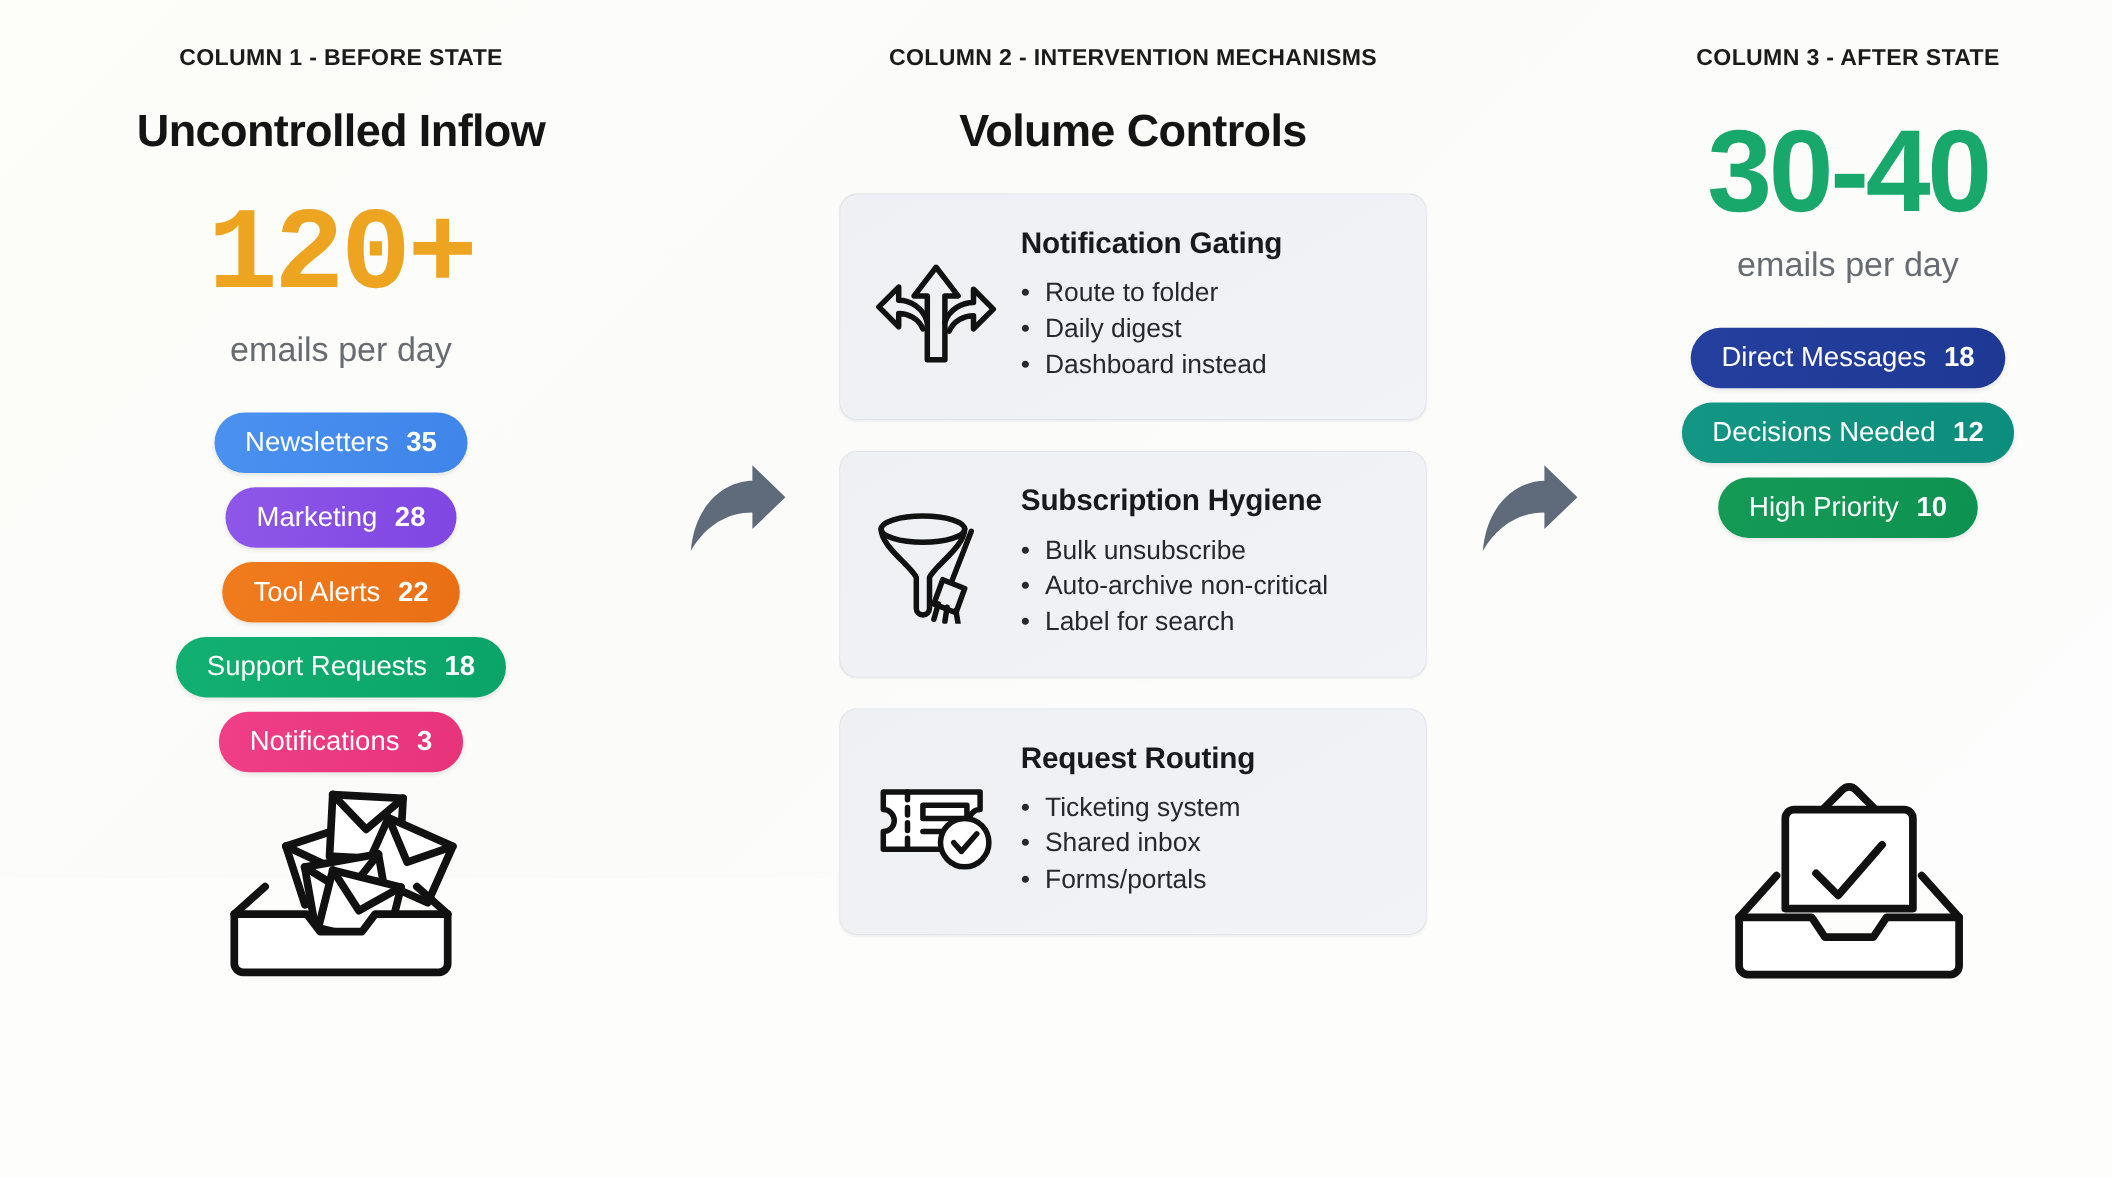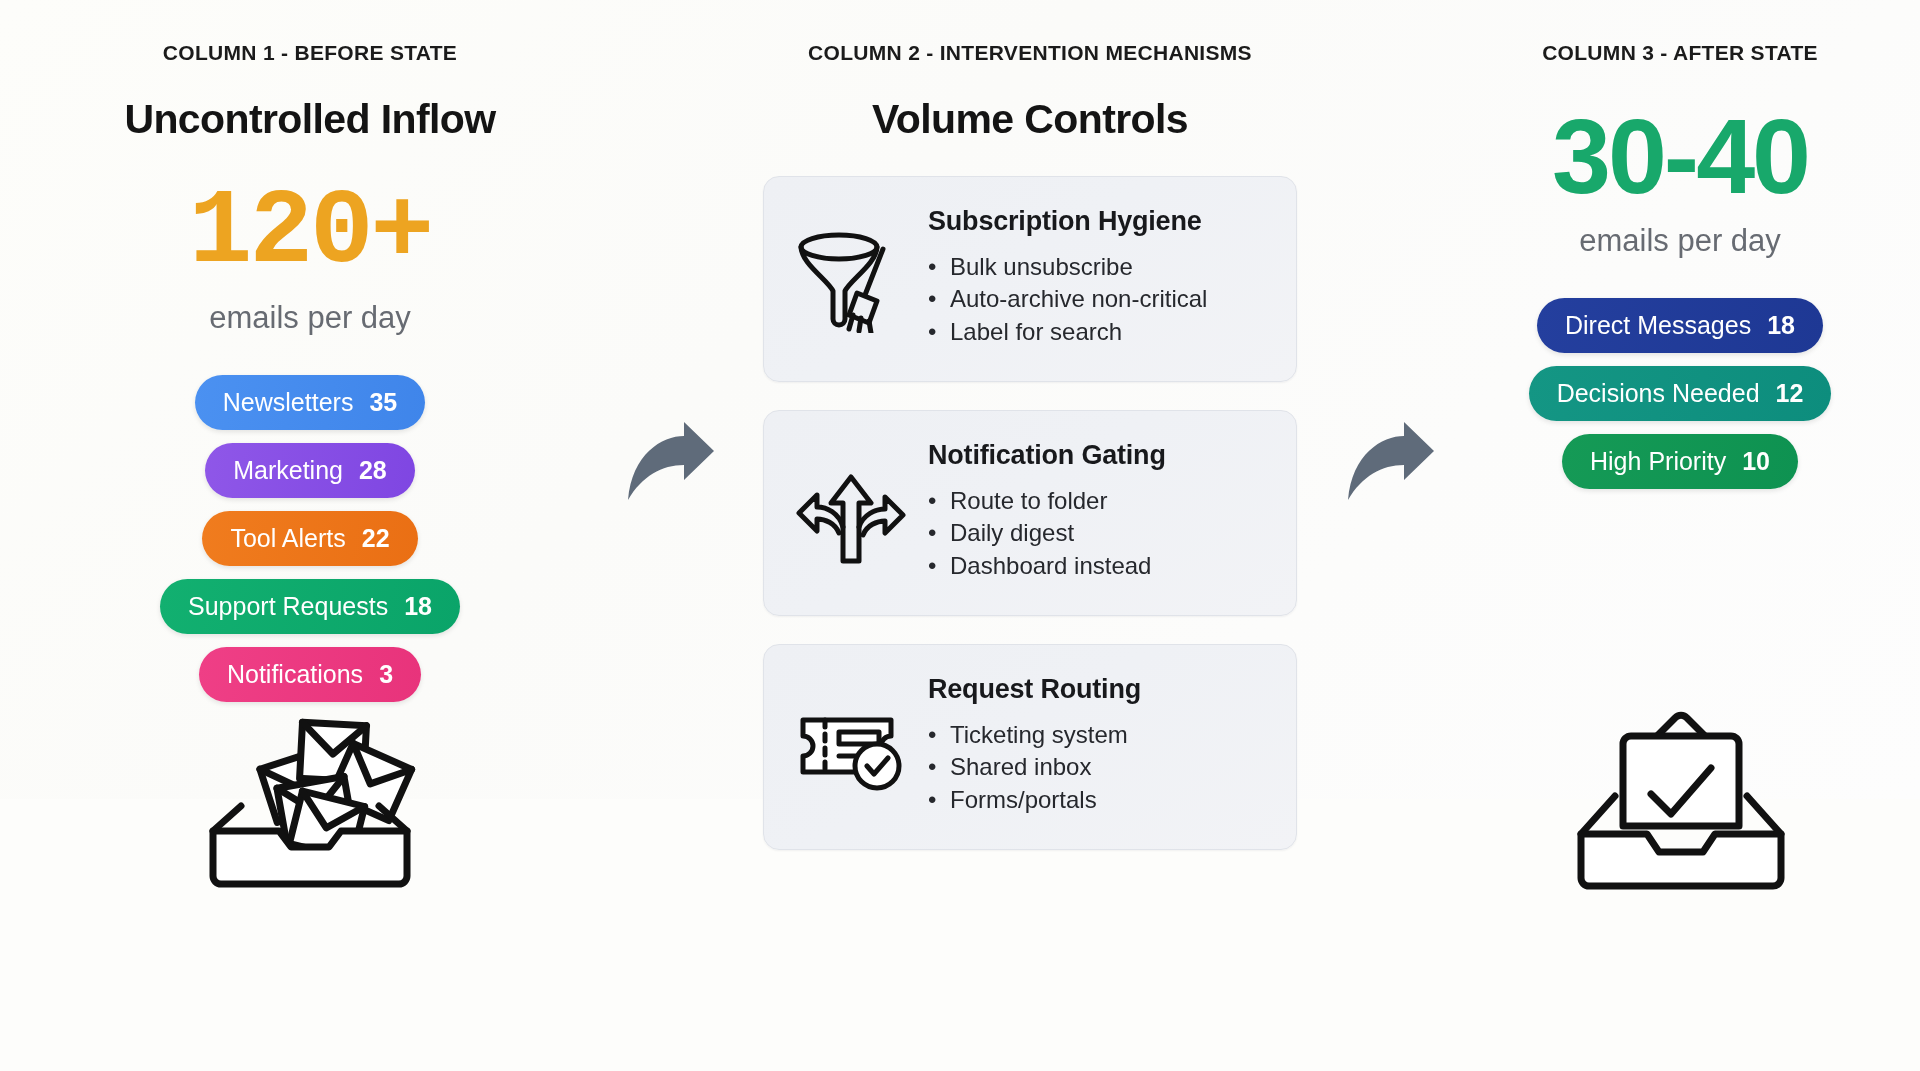--- a/index.html
+++ b/index.html
@@ -251,58 +251,58 @@
     <svg width="96" height="84" viewBox="0 0 96 84">
       <path d="M6 80 C10 34 40 16 62 16 L62 2 L92 31 L62 60 L62 45 C40 45 20 56 6 80 Z" fill="#5f6b7a"></path>
     </svg>
   </div>
 
   <div class="col">
     <div class="col-kicker">COLUMN 2 - INTERVENTION MECHANISMS</div>
     <div class="col-title">Volume Controls</div>
 
     <div class="cards">
+
+      <div class="card">
+        <div class="card-icon">
+          <svg width="112" height="110" viewBox="0 0 112 110" fill="none" stroke="#111111" stroke-width="5" stroke-linecap="round" stroke-linejoin="round">
+
+            <path d="M48 104 L48 46 L36 46 L56 20 L76 46 L64 46 L64 104 Z"></path>
+
+            <path d="M48 70 C44 56 32 50 22 50 L22 38 L4 56 L22 74 L22 62 C30 62 40 66 44 76"></path>
+
+            <path d="M64 70 C68 58 80 52 90 52 L90 40 L108 58 L90 76 L90 64 C82 64 72 68 68 78"></path>
+          </svg>
+        </div>
+        <div class="card-body">
+          <div class="card-title">Notification Gating</div>
+          <ul class="card-list">
+            <li>Route to folder</li>
+            <li>Daily digest</li>
+            <li>Dashboard instead</li>
+          </ul>
+        </div>
+      </div>
 
       <div class="card">
         <div class="card-icon">
           <svg width="112" height="110" viewBox="0 0 112 110" fill="none" stroke="#111111" stroke-width="5" stroke-linecap="round" stroke-linejoin="round">
             <ellipse cx="44" cy="24" rx="38" ry="12"></ellipse>
             <path d="M6 24 C6 40 34 58 38 68 L38 96 a6 6 0 0 0 12 0 L50 68 C54 58 82 40 82 24"></path>
             <path d="M88 26 L70 72"></path>
             <path d="M62 70 L82 78 L74 100 L54 92 Z"></path>
             <path d="M58 92 L54 106 M66 95 L64 108 M74 98 L76 110"></path>
           </svg>
         </div>
         <div class="card-body">
           <div class="card-title">Subscription Hygiene</div>
           <ul class="card-list">
             <li>Bulk unsubscribe</li>
             <li>Auto-archive non-critical</li>
             <li>Label for search</li>
-          </ul>
-        </div>
-      </div>
-
-      <div class="card">
-        <div class="card-icon">
-          <svg width="112" height="110" viewBox="0 0 112 110" fill="none" stroke="#111111" stroke-width="5" stroke-linecap="round" stroke-linejoin="round">
-
-            <path d="M48 104 L48 46 L36 46 L56 20 L76 46 L64 46 L64 104 Z"></path>
-
-            <path d="M48 70 C44 56 32 50 22 50 L22 38 L4 56 L22 74 L22 62 C30 62 40 66 44 76"></path>
-
-            <path d="M64 70 C68 58 80 52 90 52 L90 40 L108 58 L90 76 L90 64 C82 64 72 68 68 78"></path>
-          </svg>
-        </div>
-        <div class="card-body">
-          <div class="card-title">Notification Gating</div>
-          <ul class="card-list">
-            <li>Route to folder</li>
-            <li>Daily digest</li>
-            <li>Dashboard instead</li>
           </ul>
         </div>
       </div>
 
       <div class="card">
         <div class="card-icon">
           <svg width="112" height="100" viewBox="0 0 112 100" fill="none" stroke="#111111" stroke-width="5" stroke-linecap="round" stroke-linejoin="round">
             <path d="M8 24 L96 24 L96 40 a10 10 0 0 0 0 20 L96 76 L8 76 L8 60 a10 10 0 0 0 0 -20 Z" fill="#ffffff"></path>
             <path d="M30 24 L30 76" stroke-dasharray="7 7"></path>
             <rect x="44" y="36" width="40" height="12" fill="none"></rect>

